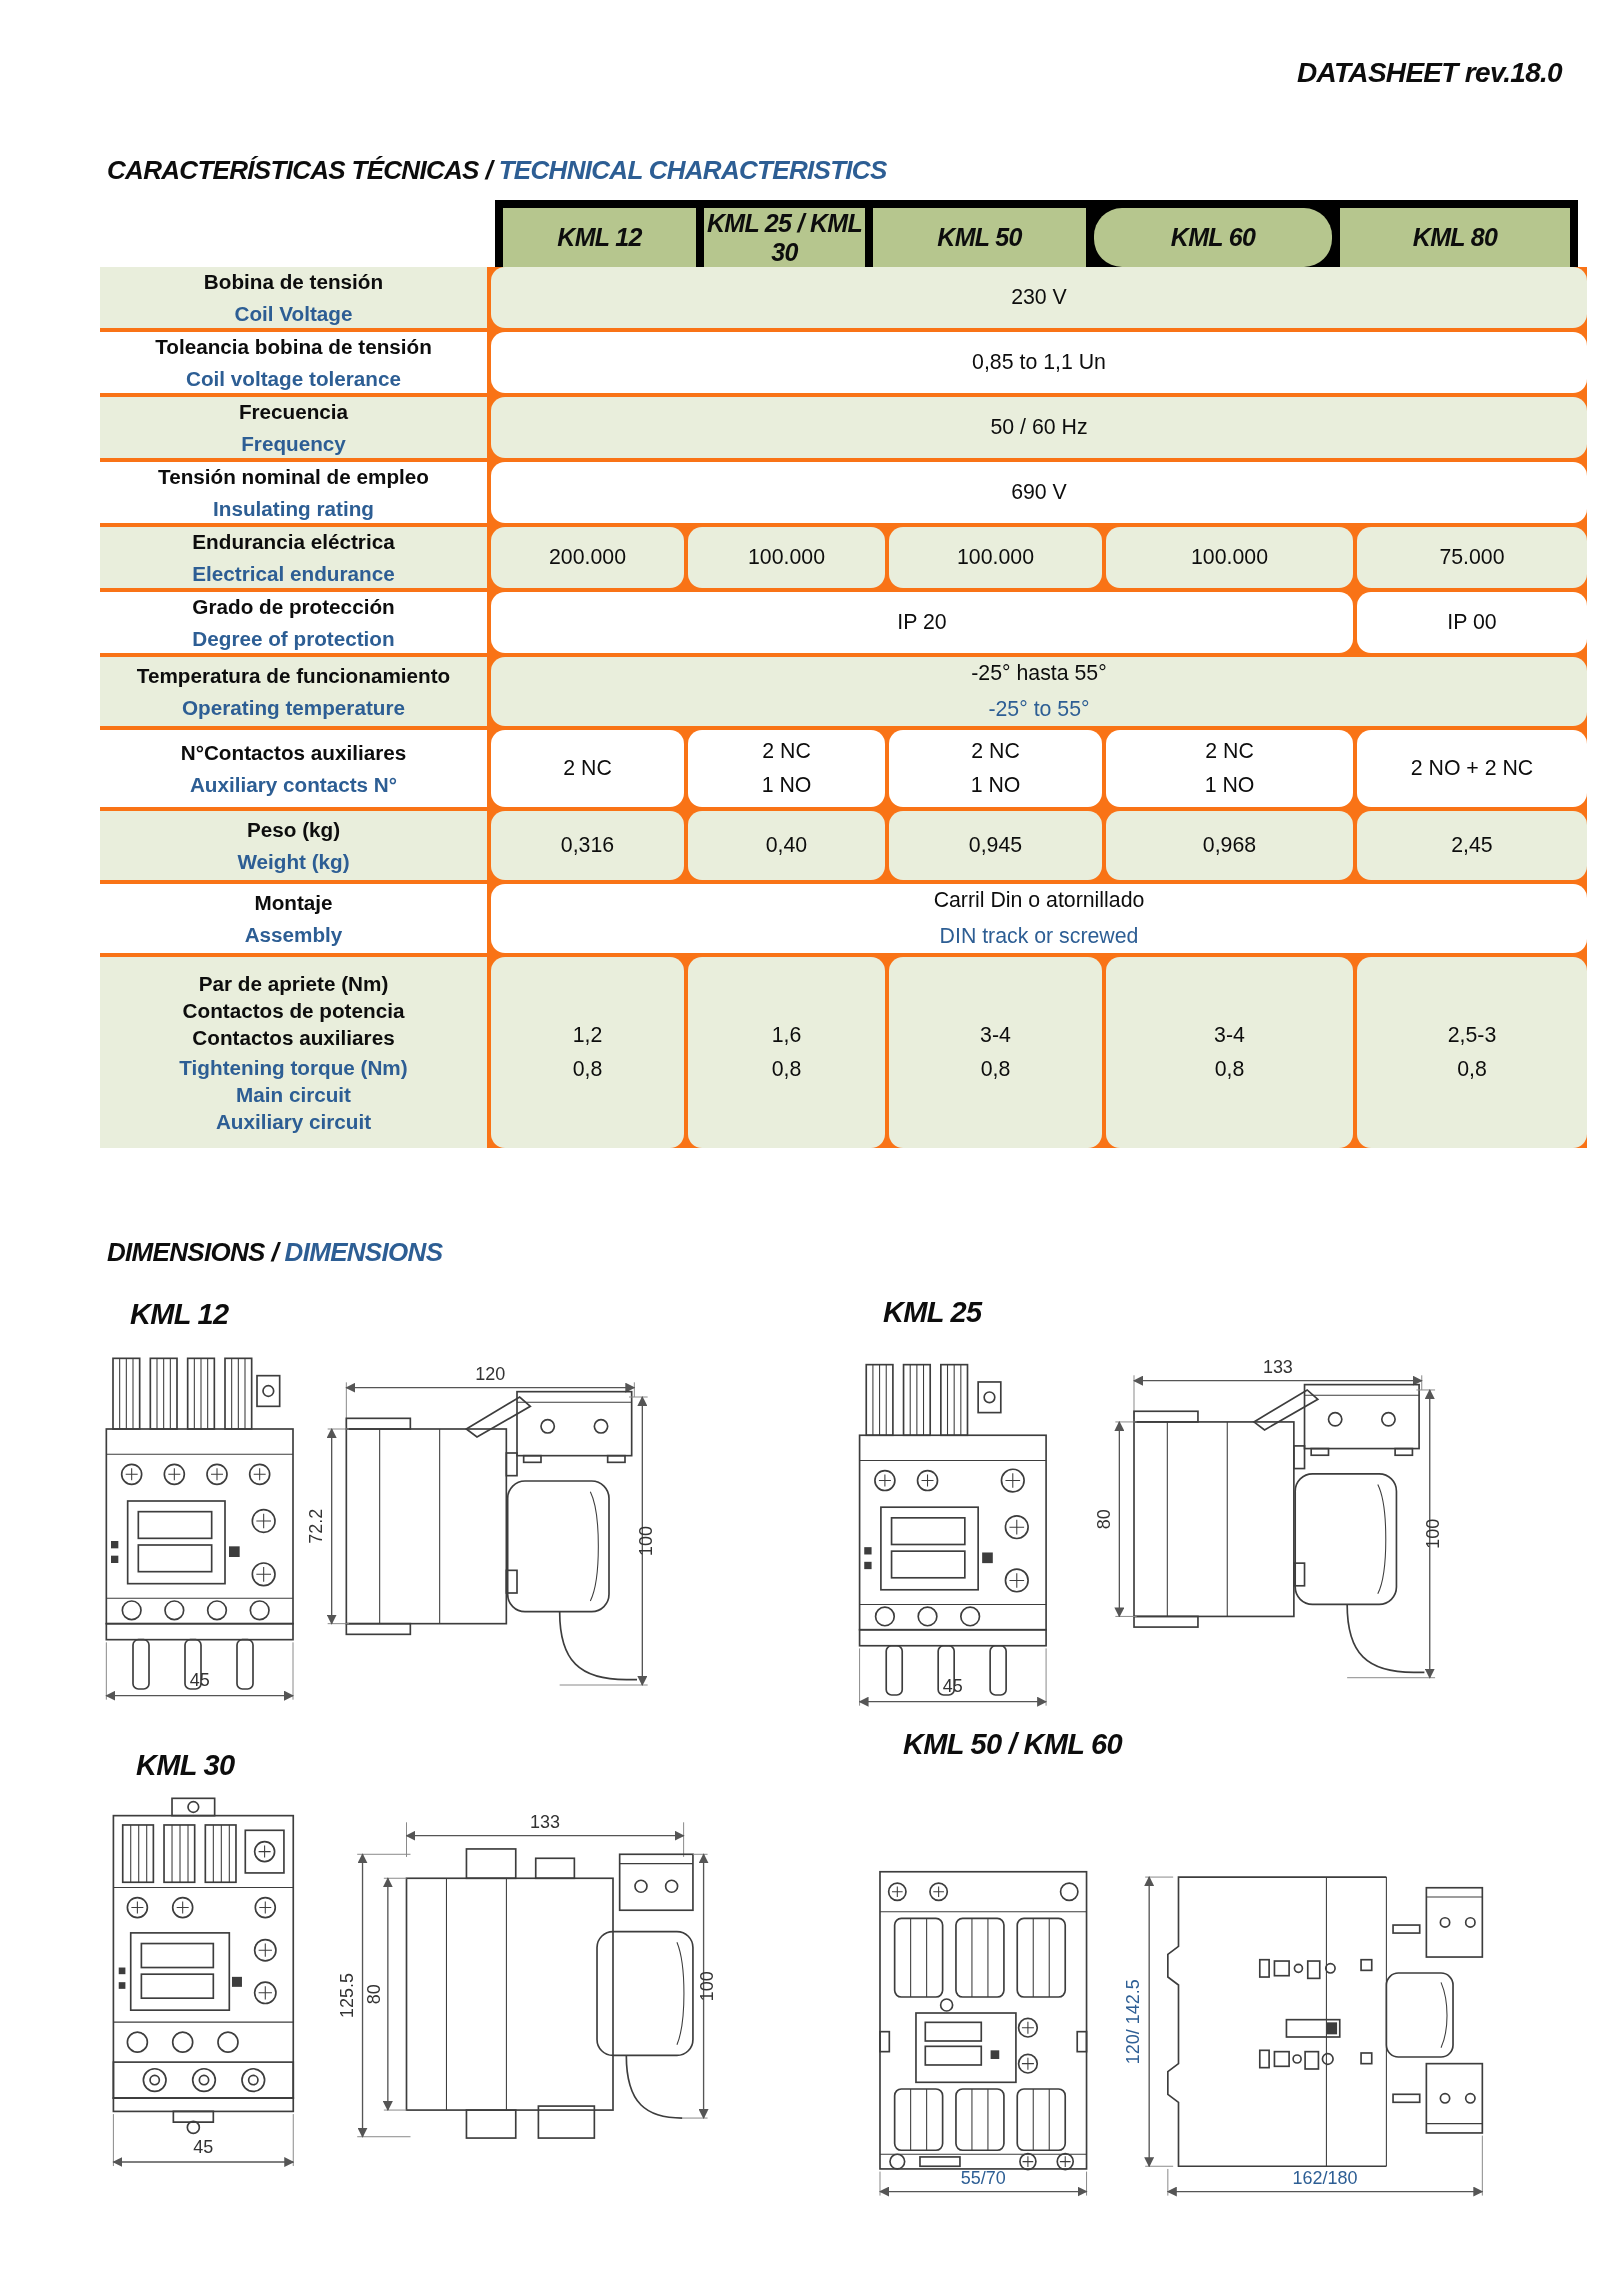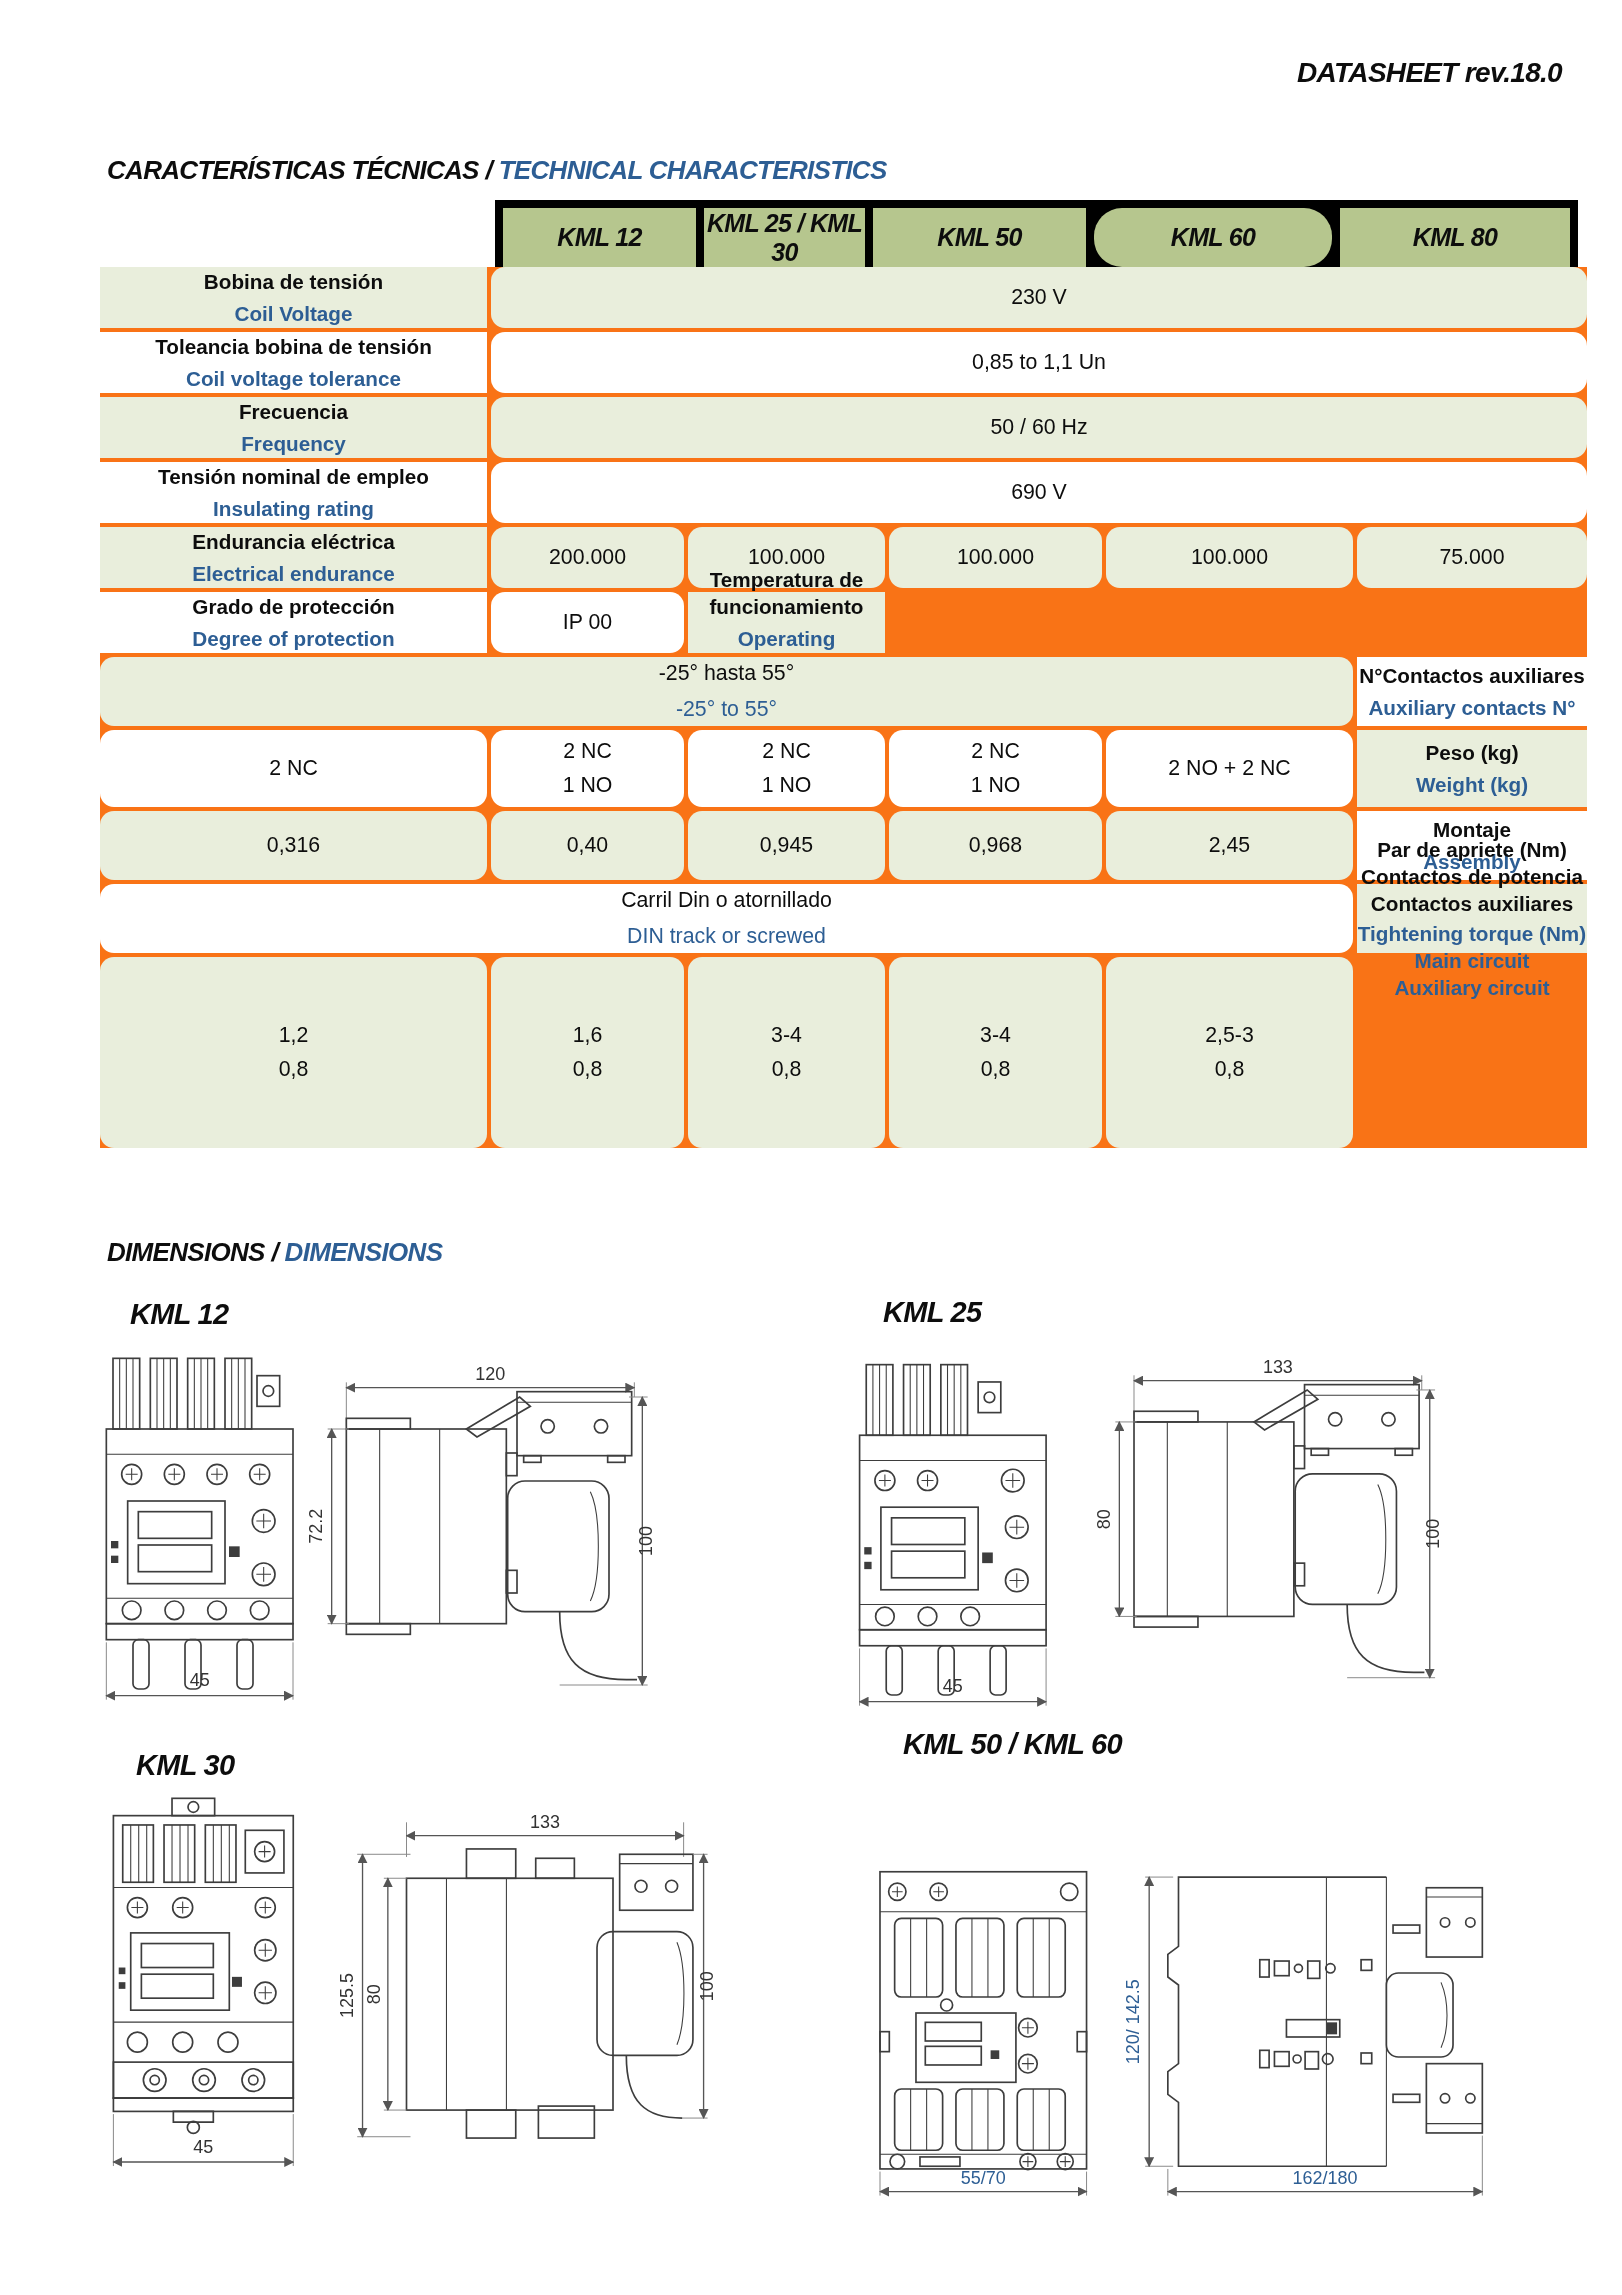--- a/index.html
+++ b/index.html
@@ -116,20 +116,21 @@
       <div class="cell val bg-g">200.000</div>
       <div class="cell val bg-g">100.000</div>
       <div class="cell val bg-g">100.000</div>
       <div class="cell val bg-g">100.000</div>
       <div class="cell val bg-g">75.000</div>
 
       <div class="cell lab bg-w">
         <div class="es">Grado de protección</div>
         <div class="en">Degree of protection</div>
       </div>
+      <div class="cell val bg-w span4">IP 20</div>
       <div class="cell val bg-w">IP 00</div>
 
       <div class="cell lab bg-g">
         <div class="es">Temperatura de funcionamiento</div>
         <div class="en">Operating temperature</div>
       </div>
       <div class="cell val bg-g span5">
         <div class="t-black">-25° hasta 55°</div>
         <div class="t-blue">-25° to 55°</div>
       </div>

